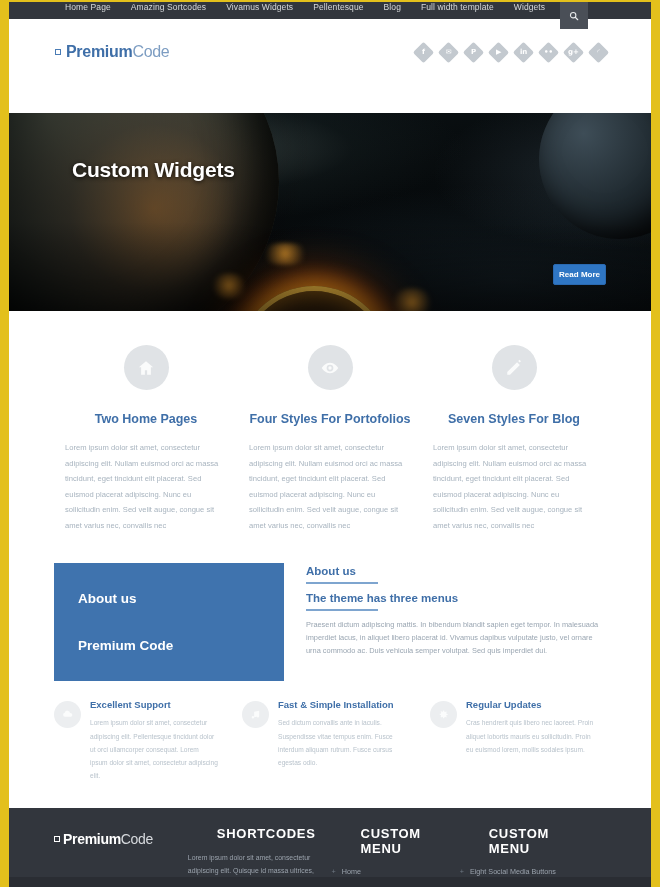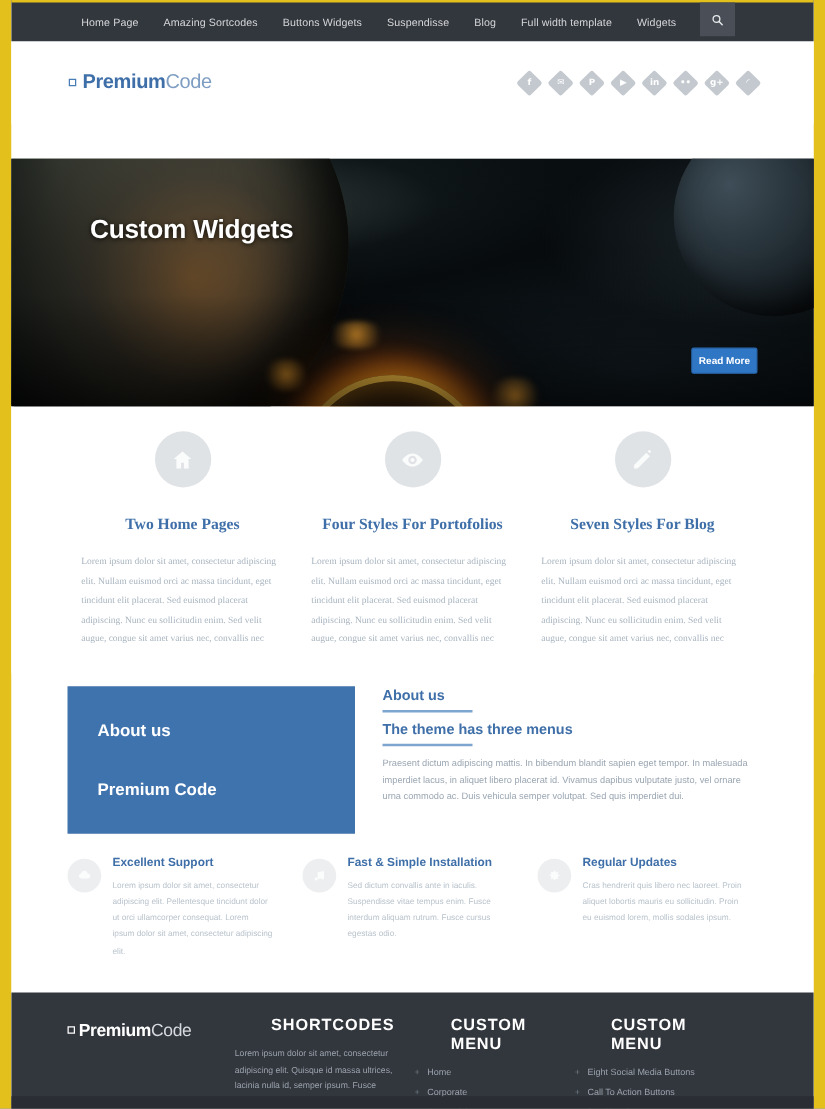--- a/index.html
+++ b/index.html
@@ -13,24 +13,24 @@
     position: relative;
     width: 660px; height: 887px;
     background: #ffffff;
     border-left: 9px solid #e3c01c;
     border-right: 9px solid #e3c01c;
     overflow: hidden;
   }
 
   
   .topbar {
-    height: 33px;
+    height: 19px;
     background: #32363d;
     display: flex;
-    align-items: center;
+    align-items: flex-start;
     position: relative;
     border-top: 2px solid #e3c01c;
   }
   .nav {
     display: flex;
     align-items: center;
     margin-left: 46px;
     gap: 0px;
   }
   .nav-item {
@@ -184,24 +184,23 @@
     padding: 5px 5px;
     border-radius: 2px;
     z-index: 6;
     cursor: pointer;
     border: 1px solid #2a69b0;
   }
 
   
   .features {
     display: flex;
-    padding: 20px 45px 20px 45px;
+    padding: 34px 45px 20px 45px;
     gap: 0;
     background: #fff;
-    font-family: Liberation Serif, serif;
   }
   .feature { flex: 1; text-align: center; padding: 0 11px; }
   .fcircle {
     width: 45px; height: 45px;
     border-radius: 50%;
     background: #e0e3e6;
     margin: 0 auto 22px auto;
     display: flex; align-items: center; justify-content: center;
   }
   .fcircle svg { width: 18px; height: 18px; fill: #fafbfb; }
@@ -340,22 +339,22 @@
 </style>
 </head>
 <body>
 
 <div class="page">
 
   <div class="topbar">
     <div class="nav">
       <div class="nav-item">Home Page</div>
       <div class="nav-item">Amazing Sortcodes</div>
-      <div class="nav-item">Buttons Widgets</div>
-      <div class="nav-item">Suspendisse</div>
+      <div class="nav-item">Vivamus Widgets</div>
+      <div class="nav-item">Pellentesque</div>
       <div class="nav-item">Blog</div>
       <div class="nav-item">Full width template</div>
       <div class="nav-item">Widgets</div>
     </div>
     <div class="search-btn">
       <svg viewBox="0 0 24 24">
         <circle cx="10" cy="10" r="6.5" fill="none" stroke="#e8eaec" stroke-width="2.6"></circle>
         <line x1="15" y1="15" x2="21" y2="21" stroke="#e8eaec" stroke-width="2.8" stroke-linecap="round"></line>
       </svg>
     </div>

